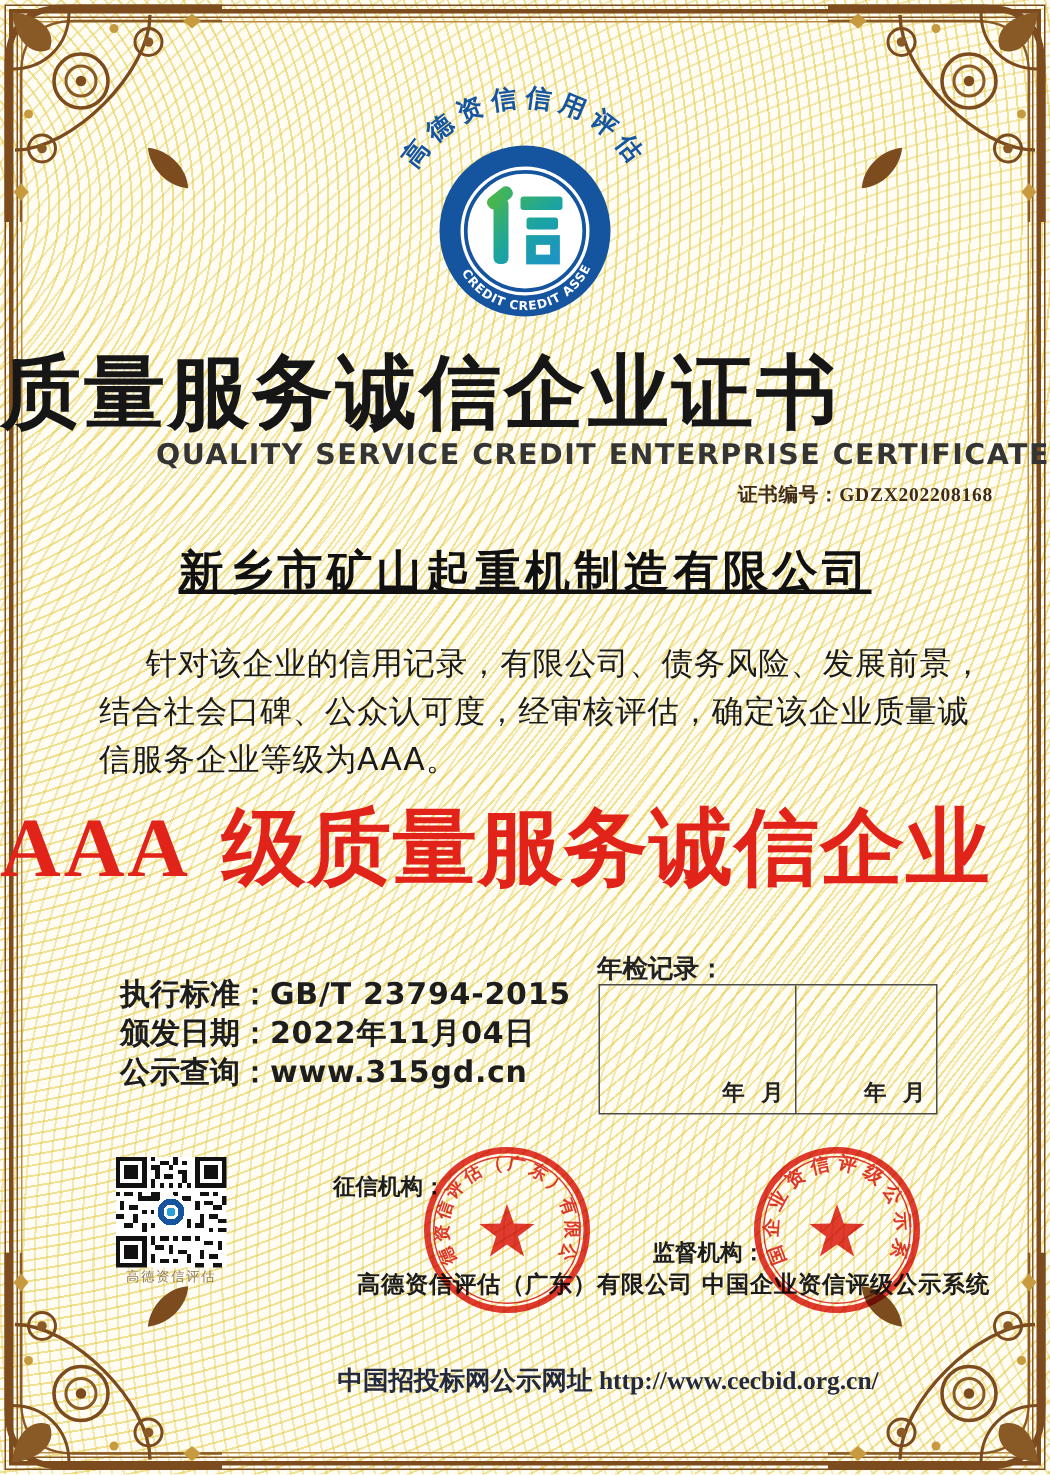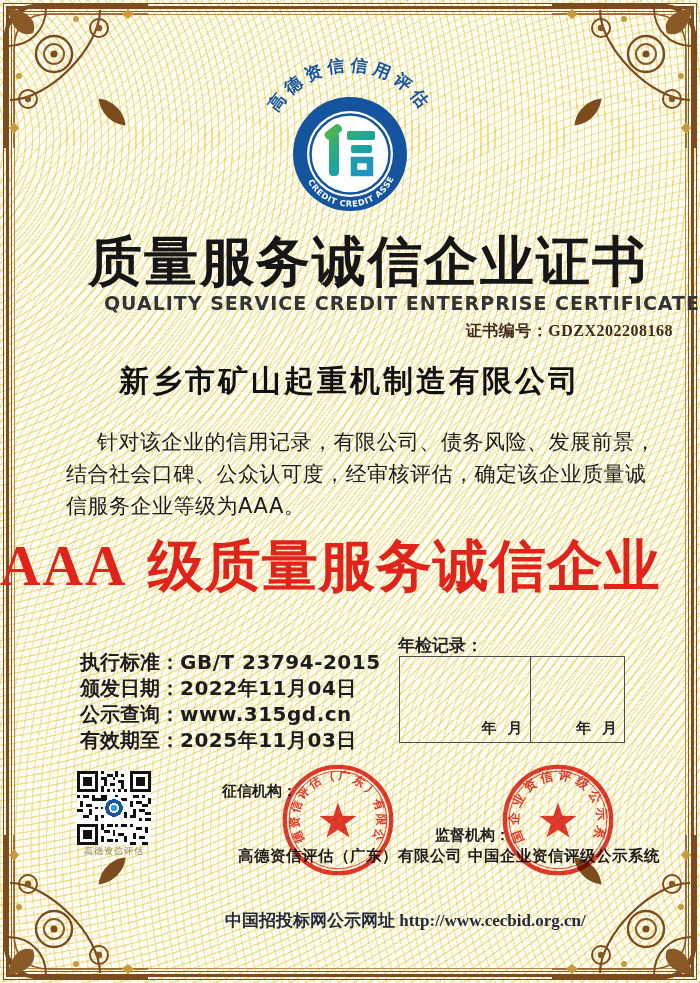--- a/index.html
+++ b/index.html
@@ -23,30 +23,30 @@
   .corner { position:absolute; width:148px; height:148px; pointer-events:none; }
   .corner.tl { left:0; top:0; }
   .corner.tr { right:0; top:0; transform:scaleX(-1); }
   .corner.bl { left:0; bottom:0; transform:scaleY(-1); }
   .corner.br { right:0; bottom:0; transform:scale(-1,-1); }
 
   
   .logo { position:absolute; left:255px; top:34px; width:190px; height:196px; }
 
   
-  .title-cn { position:absolute; left:0; top:226px; width:648px; text-align:right;
+  .title-cn { position:absolute; left:0; top:226px; width:648px; text-align:left;
     font-size:54px; font-weight:900; letter-spacing:2px; color:#161616; }
   .title-en { position:absolute; left:0; top:292px; width:700px; text-align:right;
     font-size:19px; font-weight:700; letter-spacing:1px; color:#343434; }
-  .cert-no { position:absolute; right:27px; top:321px;
+  .cert-no { position:absolute; right:38px; top:321px;
     font-family:"Liberation Serif","DejaVu Serif",serif; font-weight:700;
-    font-size:16px; color:#3f2b17; letter-spacing:.5px; }
+    font-size:13px; color:#3f2b17; letter-spacing:.5px; }
   .company { position:absolute; left:0; top:361px; width:700px; text-align:center;
     font-family:"Liberation Serif","DejaVu Serif",serif;
-    font-size:30px; font-weight:900; letter-spacing:3px; color:#111; }
+    font-size:30px; font-weight:900; letter-spacing:3px; color:#111;text-decoration:underline; }
   .body-text { position:absolute; left:66px; top:426px; width:590px;
     font-size:21px; line-height:32px; color:#1b1b1b; text-indent:31px; letter-spacing:.5px; }
 
   .grade-cn { position:absolute; left:0; top:534px; width:632px; text-align:right;
     color:#e2231a; font-weight:900; font-size:56px; line-height:64px; white-space:nowrap; }
   .grade-cn .aaa { font-family:"Liberation Serif","DejaVu Serif",serif; letter-spacing:2px; }
   .grade-cn .rest { letter-spacing:1px; }
   .grade-en { position:absolute; left:0; top:604px; width:700px; text-align:center;
     color:#e2231a; font-weight:800; font-size:20px; letter-spacing:5px; white-space:nowrap; }
 
@@ -167,21 +167,20 @@
   <div class="cert-no">证书编号：GDZX202208168</div>
   <div class="company">新乡市矿山起重机制造有限公司</div>
   <div class="body-text">针对该企业的信用记录，有限公司、债务风险、发展前景，结合社会口碑、公众认可度，经审核评估，确定该企业质量诚信服务企业等级为AAA。</div>
 
   <div class="grade-cn"><span class="aaa">AAA</span><span class="rest"> 级质量服务诚信企业</span></div>
 
   <div class="details">
     <div class="detail-row"><span>执行标准：</span><span class="val">GB/T 23794-2015</span></div>
     <div class="detail-row"><span>颁发日期：</span><span class="val">2022年11月04日</span></div>
     <div class="detail-row"><span>公示查询：</span><span class="val">www.315gd.cn</span></div>
-    <div class="detail-row"><span>有效期至：</span><span class="val">2025年11月03日</span></div>
   </div>
 
   <div class="annual-label">年检记录：</div>
   <div class="annual-box">
     <div class="annual-cell">
       <div class="ym"><span>年</span><span>月</span></div>
     </div>
     <div class="annual-cell">
       <div class="ym"><span>年</span><span>月</span></div>
     </div>

